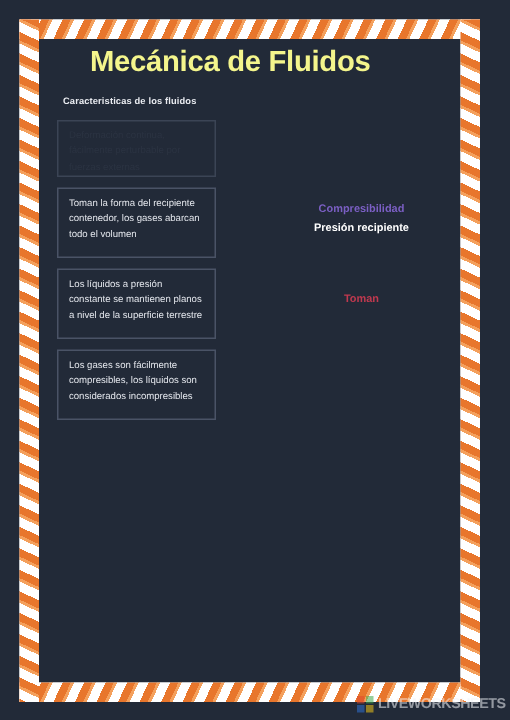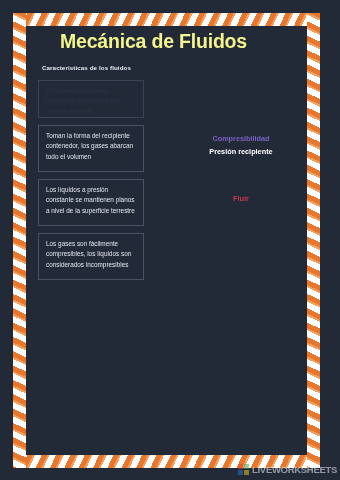--- a/index.html
+++ b/index.html
@@ -171,21 +171,21 @@
     <div class="box box-2">Toman la forma del recipiente contenedor, los gases abarcan todo el volumen</div>
 
     <div class="box box-3">Los líquidos a presión constante se mantienen planos a nivel de la superficie terrestre</div>
 
     <div class="box box-4">Los gases son fácilmente compresibles, los líquidos son considerados incompresibles</div>
 
     <div class="label label-1">Compresibilidad</div>
 
     <div class="label label-2">Presión recipiente</div>
 
-    <div class="label label-3">Fluir</div>
+    <div class="label label-3">Toman</div>
 
 
   </div>
 
   <div class="watermark">
     <span class="wm-logo">
       <i></i>
         <i></i>
         <i></i>
         <i></i>

